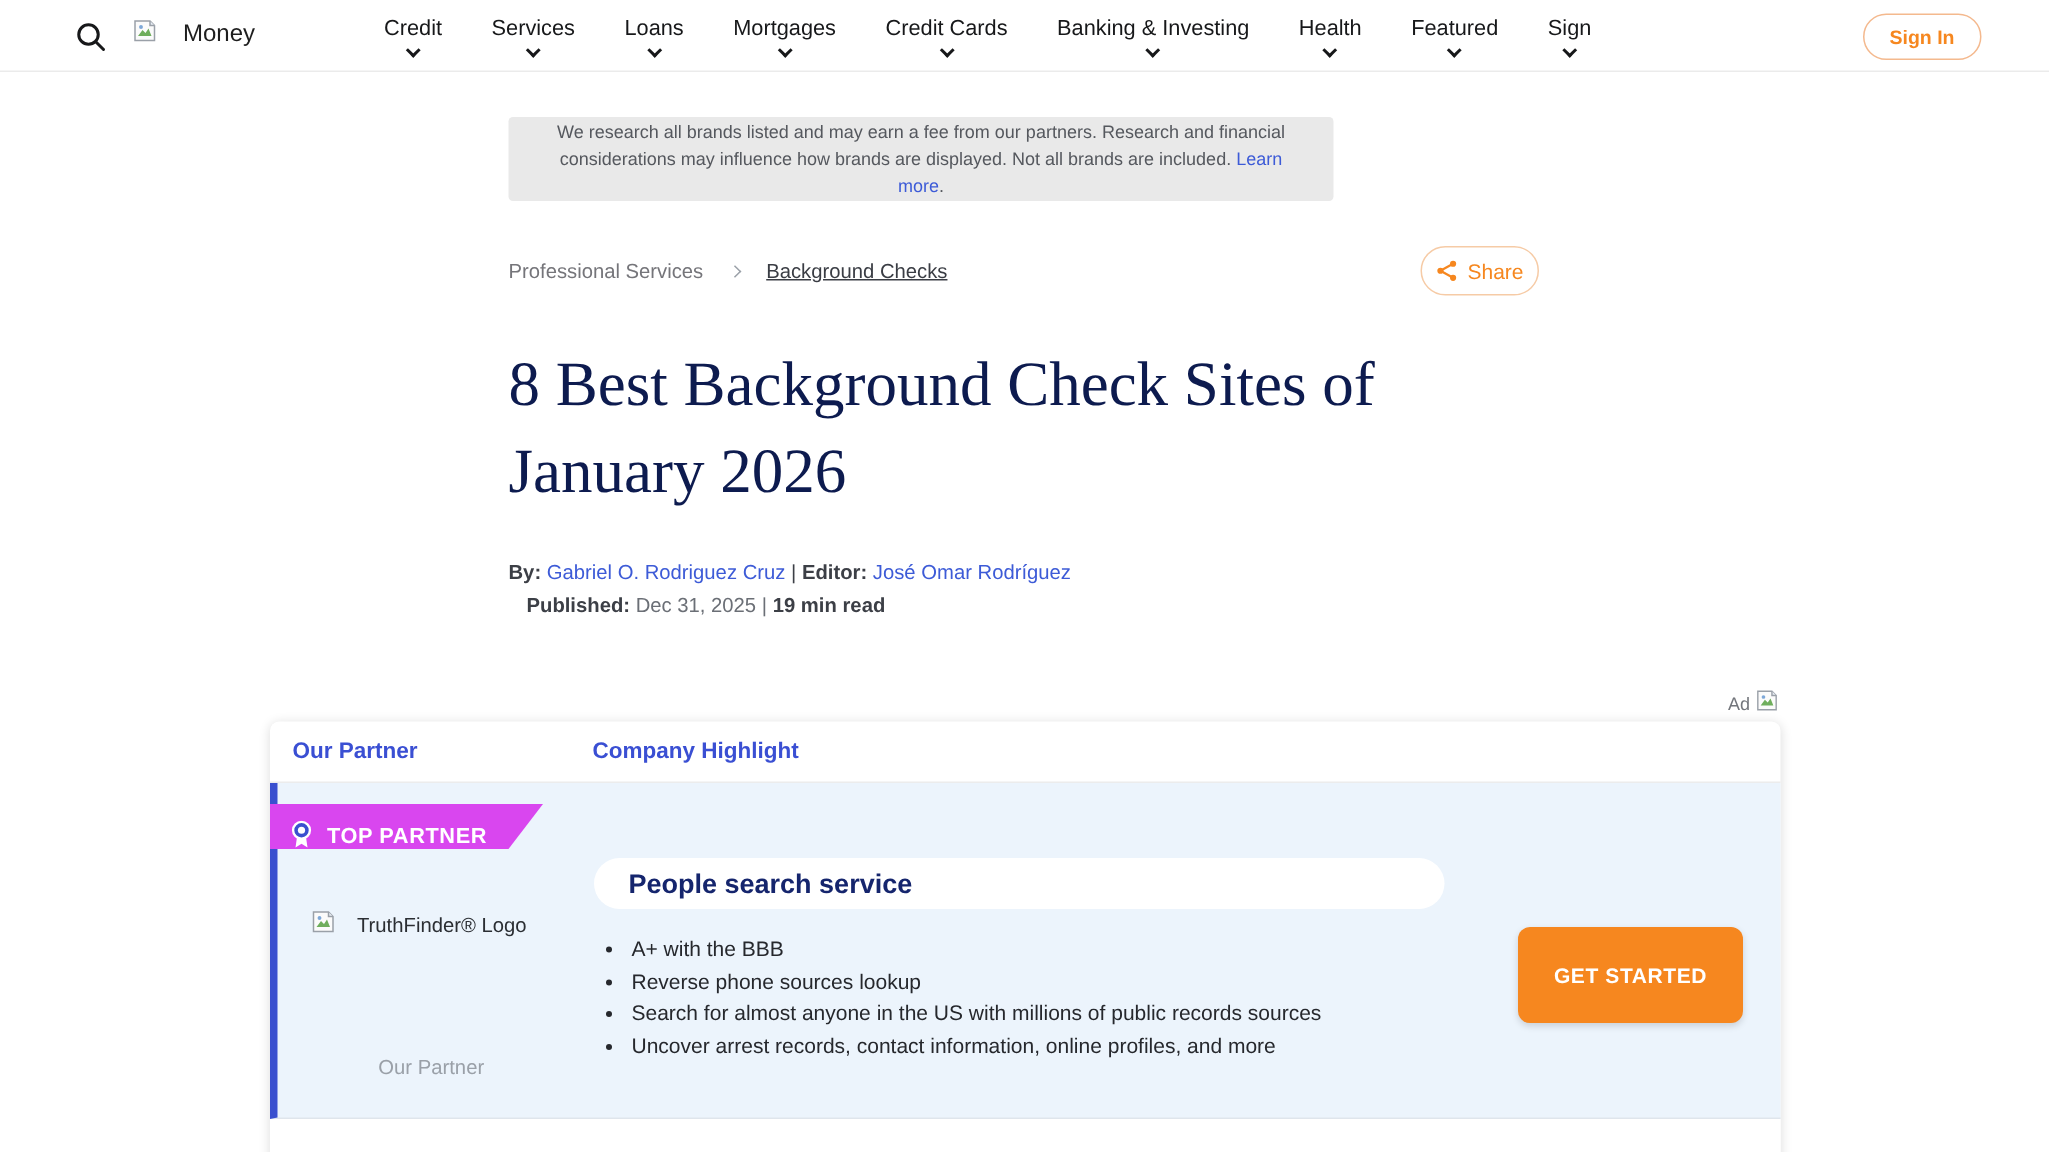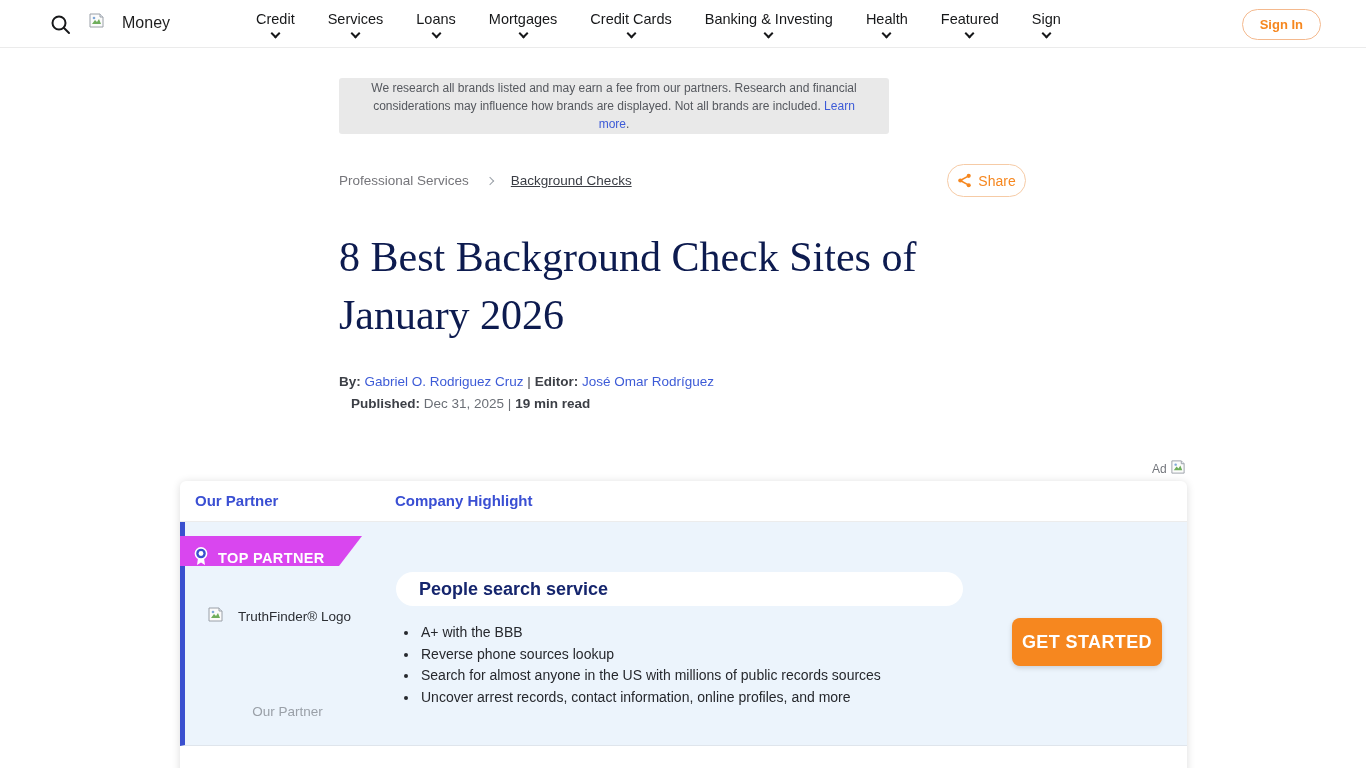--- a/index.html
+++ b/index.html
@@ -64,22 +64,22 @@
   .logo-cell { position:absolute; left:0; top:0; width:205px; height:100%; }
   .tf-logo { position:absolute; left:22px; top:84px; display:flex; align-items:center; gap:14px;
              font-size:13.5px; color:#2b2e33; }
   .partner-cap { position:absolute; left:0; top:182px; width:205px; text-align:center;
                  font-size:13.5px; color:#9aa0a8; }
   .pill { position:absolute; left:211px; top:50px; width:567px; height:34px; background:#fff;
           border-radius:17px; display:flex; align-items:center; padding-left:23px; }
   .pill span { color:#15256d; font-weight:bold; font-size:18px; }
   .bullets { position:absolute; left:234px; top:100px; list-style:disc; color:#26282d; }
   .bullets li { font-size:14px; line-height:21.5px; color:#26282d; padding-left:2px; }
-  .cta { position:absolute; right:25px; top:96px; width:150px; height:48px; background:#f6871f;
-         border:none; border-radius:8px; color:#fff; font-weight:bold; font-size:18px;
+  .cta { position:absolute; right:25px; top:96px; width:150px; height:64px; background:#f6871f;
+         border:none; border-radius:8px; color:#fff; font-weight:bold; font-size:14px;
          letter-spacing:.4px; cursor:pointer; font-family:"Liberation Sans", sans-serif;
          box-shadow:0 2px 5px rgba(0,0,0,.15); }
   .next-row { height:34px; background:#fff; }
 </style>
 </head>
 <body>
 
 <div class="header">
   <span class="search-btn">
     <svg width="22" height="22" viewBox="0 0 22 22">

